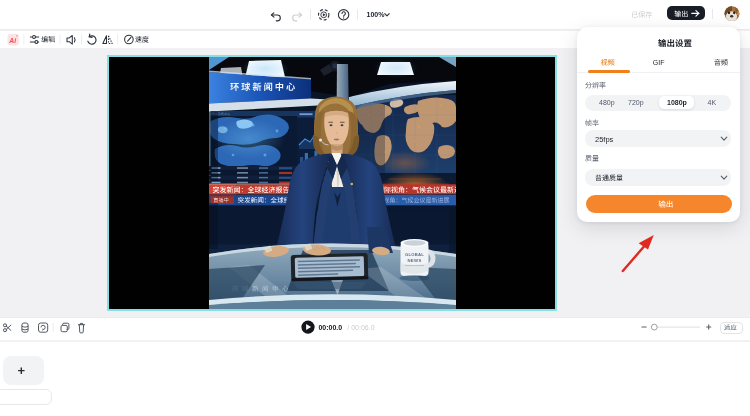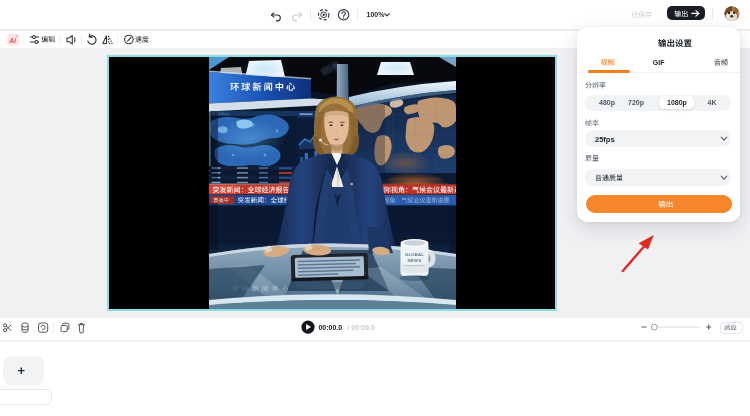--- a/index.html
+++ b/index.html
@@ -13,21 +13,21 @@
 #tabline { left:577px; top:72.2px; width:163px; height:1px; background:#eef0f3; z-index:31; }
 #tabu { left:588px; top:70.4px; width:42px; height:2.2px; background:#f0811a; border-radius:2px; z-index:32; }
 .seg { left:585px; top:94.8px; width:146px; height:15.8px; background:#f2f3f5; border-radius:8px; z-index:31; }
 .seg1080 { left:659px; top:96.2px; width:35px; height:13px; background:#fff; border-radius:5px; box-shadow:0 1px 3px rgba(0,0,0,.1); z-index:32; }
 .sel { left:585px; width:146px; height:17px; background:#f2f3f5; border-radius:8px; z-index:31; }
 #obtn { left:585.5px; top:194.9px; width:146px; height:18px; background:#f6862b; border-radius:9px; z-index:31; }
 #botbar { left:0; top:317px; width:750px; height:24px; background:#fff; border-top:1px solid #ebecf0; border-bottom:1px solid #f2f2f5;}
 #tracks { left:0; top:342px; width:750px; height:74px; background:#fff; }
 #addclip { left:3px; top:356px; width:41px; height:29px; background:#f2f3f5; border-radius:8px; }
 #stub { left:-8px; top:389px; width:60px; height:15.5px; background:#fff; border:1px solid #e7e8ec; border-radius:6px; }
-.t { position:absolute; font-family:"Liberation Sans",sans-serif; white-space:nowrap;font-weight:bold; }
+.t { position:absolute; font-family:"Liberation Sans",sans-serif; white-space:nowrap; }
 svg.ovl { position:absolute; left:0; top:0; z-index:40; pointer-events:none; }
 #expbtn { left:667.3px; top:6.2px; width:37.8px; height:14.3px; background:#191d26; border-radius:5px; z-index:10; }
 .plus { color:#2a2f36; font-size:13px; font-weight:bold; }
 #fit { left:719.5px; top:321.8px; width:23px; height:11.8px; border:1px solid #e3e4e8; border-radius:4px; background:#fff; }
 </style></head>
 <body>
 <div class="abs" id="header"></div>
 <div class="abs" id="tbar"></div>
 <div class="abs" id="video"></div>
 <svg class="abs" id="studio" viewBox="0 0 247 252">

